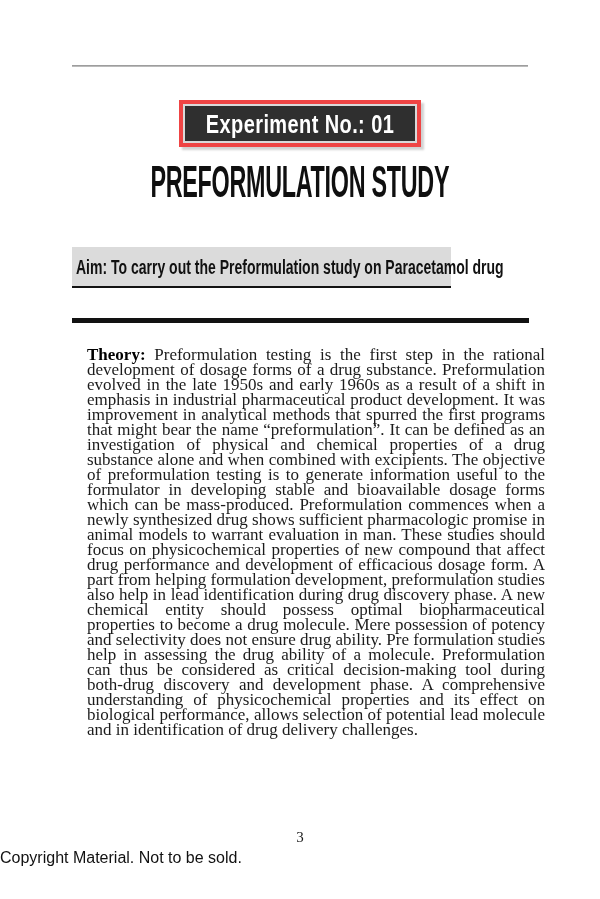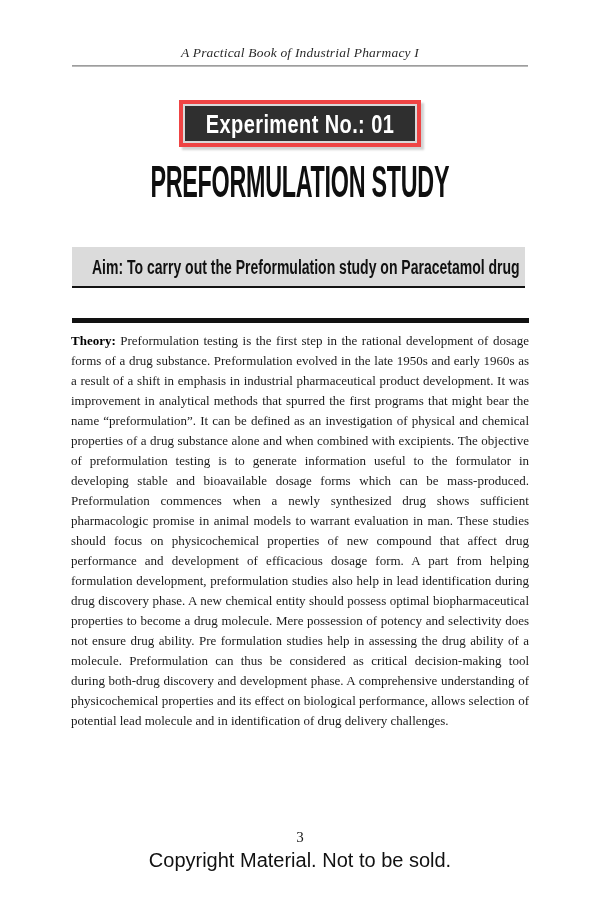--- a/index.html
+++ b/index.html
@@ -82,25 +82,25 @@
     transform: scaleX(0.53);
     white-space: nowrap;
     letter-spacing: -0.5px;
   }
 
   
   .aim-box {
     position: absolute;
     left: 72px;
     top: 247px;
-    width: 453px;
+    width: 379px;
     box-sizing: border-box;
     background: #dbdbdb;
     border-bottom: 2px solid #121212;
-    padding: 6px 0 5px 20px;
+    padding: 6px 0 5px 4px;
     font-family: "Liberation Sans", sans-serif;
     font-weight: 700;
     font-size: 20px;
     line-height: 28px;
     color: #111111;
     overflow: visible;
   }
   .aim-text {
     display: inline-block;
     width: 643px;
@@ -115,55 +115,54 @@
     height: 5px;
     background: #121212;
   }
 
   
   .body-text {
     position: absolute;
     left: 71px;
     top: 331px;
     width: 458px;
-    margin: 0;
+    margin: 16px;
     text-align: justify;
-    font-size: 13px;
-    line-height: 20px;
+    font-size: 17px;
+    line-height: 15px;
     color: #1b1b1b;
   }
   .body-text b { color: #000000; }
 
   
   .page-number {
     position: absolute;
     top: 829px;
     left: 0;
     right: 0;
     text-align: center;
     font-size: 15px;
     color: #1b1b1b;
   }
   .copyright {
     position: absolute;
     top: 849px;
     left: 0;
     right: 0;
-    text-align: center;
+    text-align: left;
     font-family: "Liberation Sans", sans-serif;
-    font-size: 20px;
+    font-size: 16px;
     color: #111111;
   }
 </style>
 </head>
 <body>
 
 <div class="page">
 
-  <div class="running-head">A Practical Book of Industrial Pharmacy I</div>
 
   <div class="head-rule"></div>
 
   <div class="experiment-badge">
     <span class="badge-label">Experiment No.: 01</span>
   </div>
 
   <h1 class="title"><span class="title-inner">PREFORMULATION STUDY</span></h1>
 
   <div class="aim-box">

